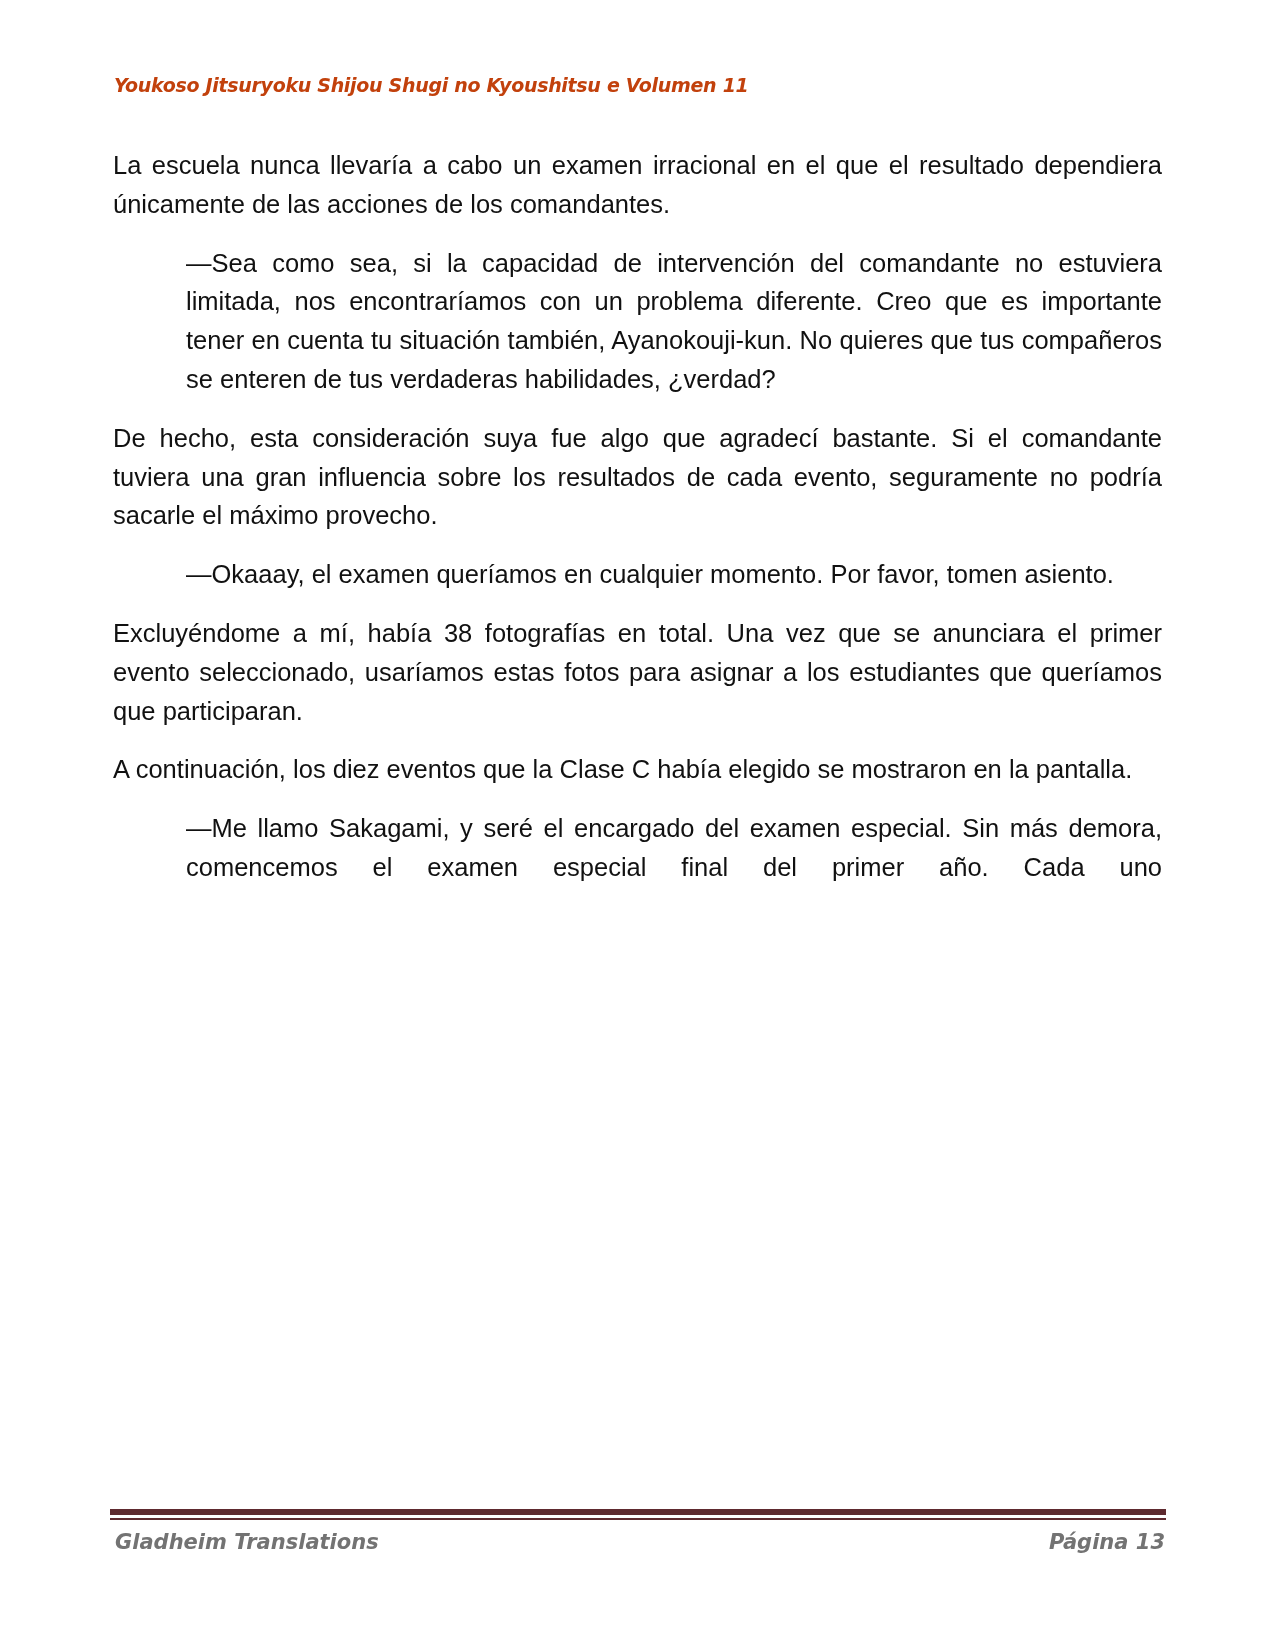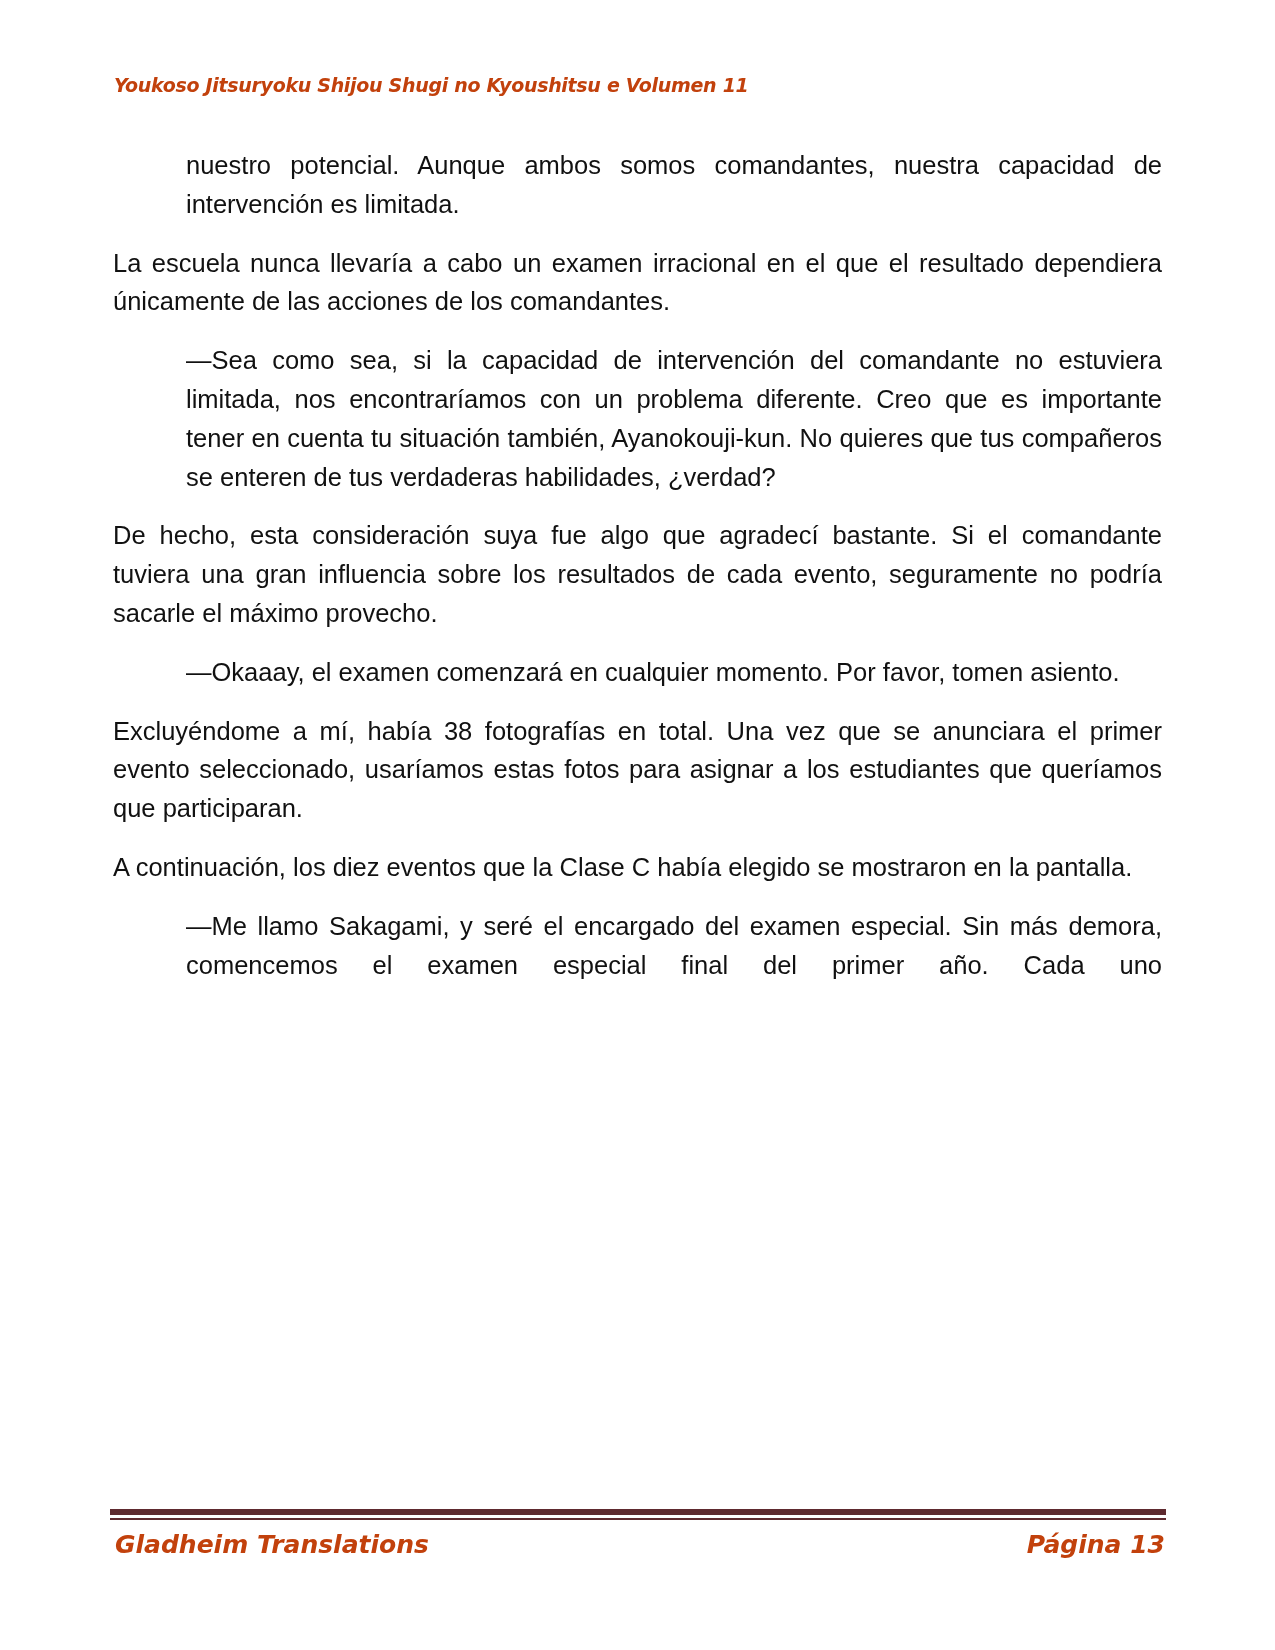--- a/index.html
+++ b/index.html
@@ -14,36 +14,35 @@
     font-family: "Liberation Sans", sans-serif; font-size: 25.5px; line-height: 38.8px;
     color: #111; text-align: justify; margin: 0 0 20px 0;
   }
   .p.indent { margin-left: 73px; }
   .p.last { text-align-last: justify; }
   .rule-thick { position: absolute; left: 110px; top: 1509px; width: 1056px; height: 6px; background: #5e2a2f; }
   .rule-thin { position: absolute; left: 110px; top: 1518px; width: 1056px; height: 2px; background: #5e2a2f; }
   .footer-left, .footer-right {
     position: absolute; top: 1530px;
     font-family: "DejaVu Sans", sans-serif; font-weight: bold; font-style: italic;
-    font-size: 25px; color: #c2410c;
+    font-size: 21px; color: #737373;
   }
   .footer-left { left: 115px; }
   .footer-right { right: 110px; }
 </style>
 </head>
 <body>
 
 <div class="header">Youkoso Jitsuryoku Shijou Shugi no Kyoushitsu e Volumen 11</div>
 
 <div class="content">
-  <p class="p indent">nuestro potencial. Aunque ambos somos comandantes, nuestra capacidad de intervención es limitada.</p>
   <p class="p">La escuela nunca llevaría a cabo un examen irracional en el que el resultado dependiera únicamente de las acciones de los comandantes.</p>
   <p class="p indent">—Sea como sea, si la capacidad de intervención del comandante no estuviera limitada, nos encontraríamos con un problema diferente. Creo que es importante tener en cuenta tu situación también, Ayanokouji-kun. No quieres que tus compañeros se enteren de tus verdaderas habilidades, ¿verdad?</p>
   <p class="p">De hecho, esta consideración suya fue algo que agradecí bastante. Si el comandante tuviera una gran influencia sobre los resultados de cada evento, seguramente no podría sacarle el máximo provecho.</p>
-  <p class="p indent">—Okaaay, el examen comenzará en cualquier momento. Por favor, tomen asiento.</p>
+  <p class="p indent">—Okaaay, el examen queríamos en cualquier momento. Por favor, tomen asiento.</p>
   <p class="p">Excluyéndome a mí, había 38 fotografías en total. Una vez que se anunciara el primer evento seleccionado, usaríamos estas fotos para asignar a los estudiantes que queríamos que participaran.</p>
   <p class="p">A continuación, los diez eventos que la Clase C había elegido se mostraron en la pantalla.</p>
   <p class="p indent last">—Me llamo Sakagami, y seré el encargado del examen especial. Sin más demora, comencemos el examen especial final del primer año. Cada uno</p>
 </div>
 
 <div class="rule-thick"></div>
 <div class="rule-thin"></div>
 <div class="footer-left">Gladheim Translations</div>
 <div class="footer-right">Página 13</div>
 

